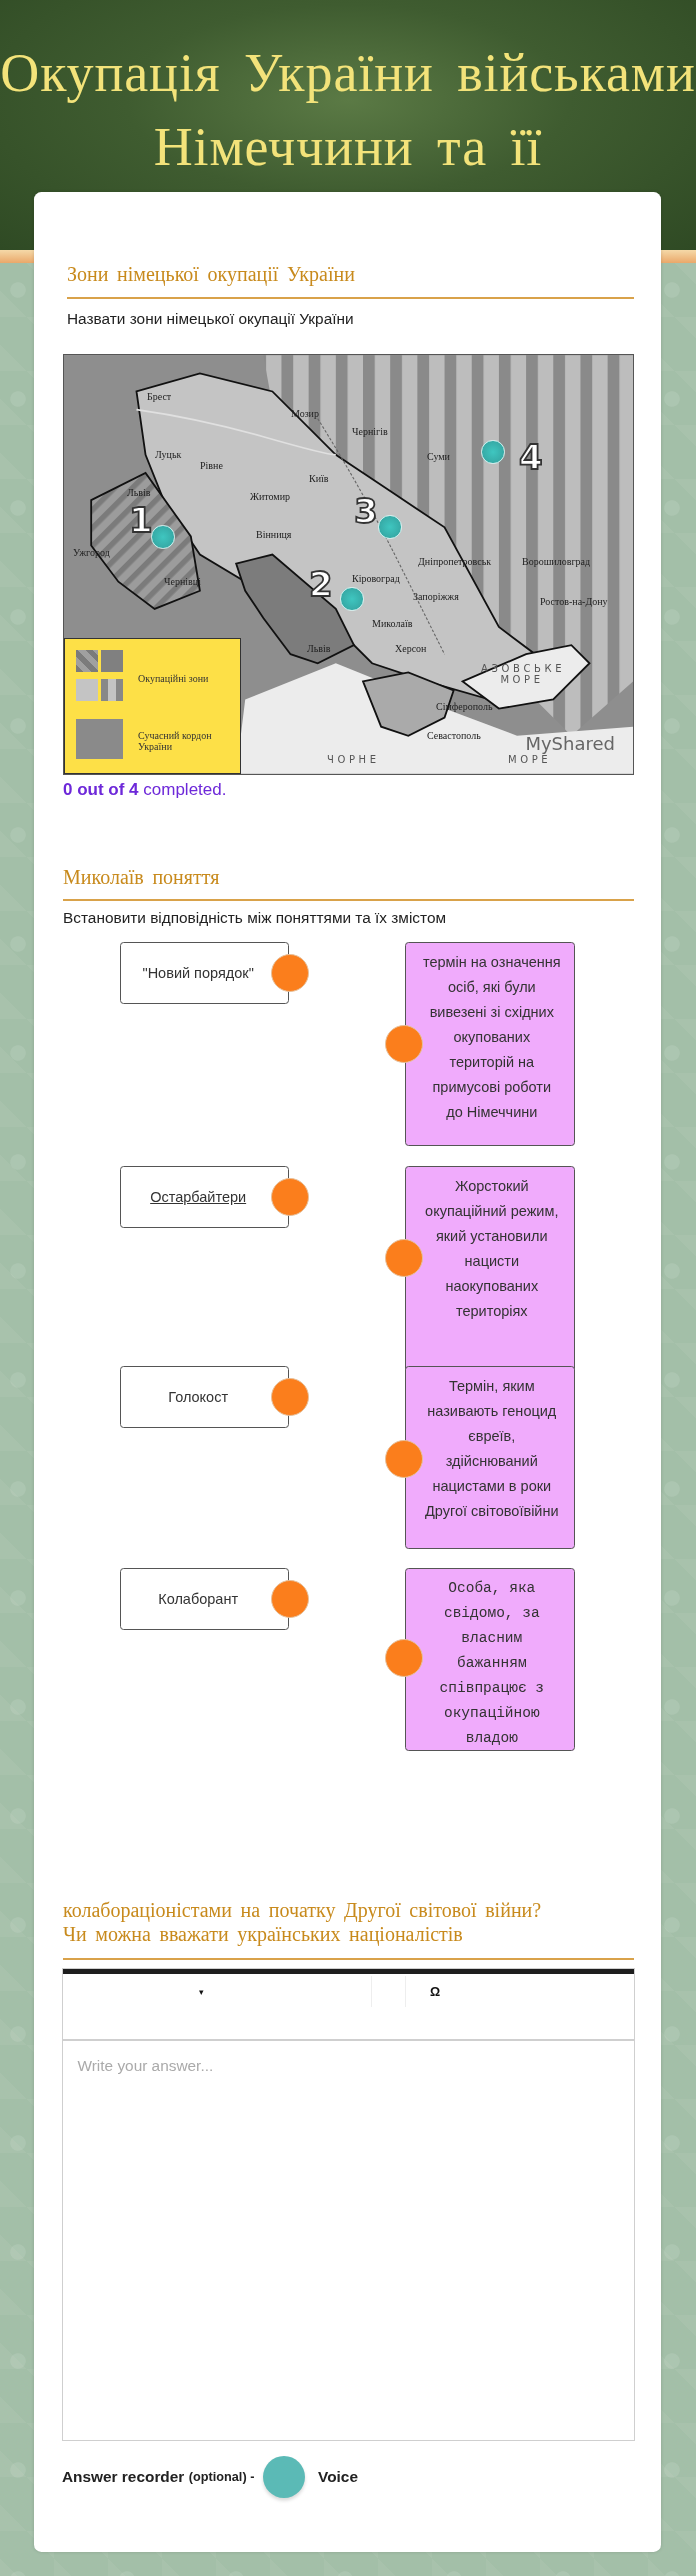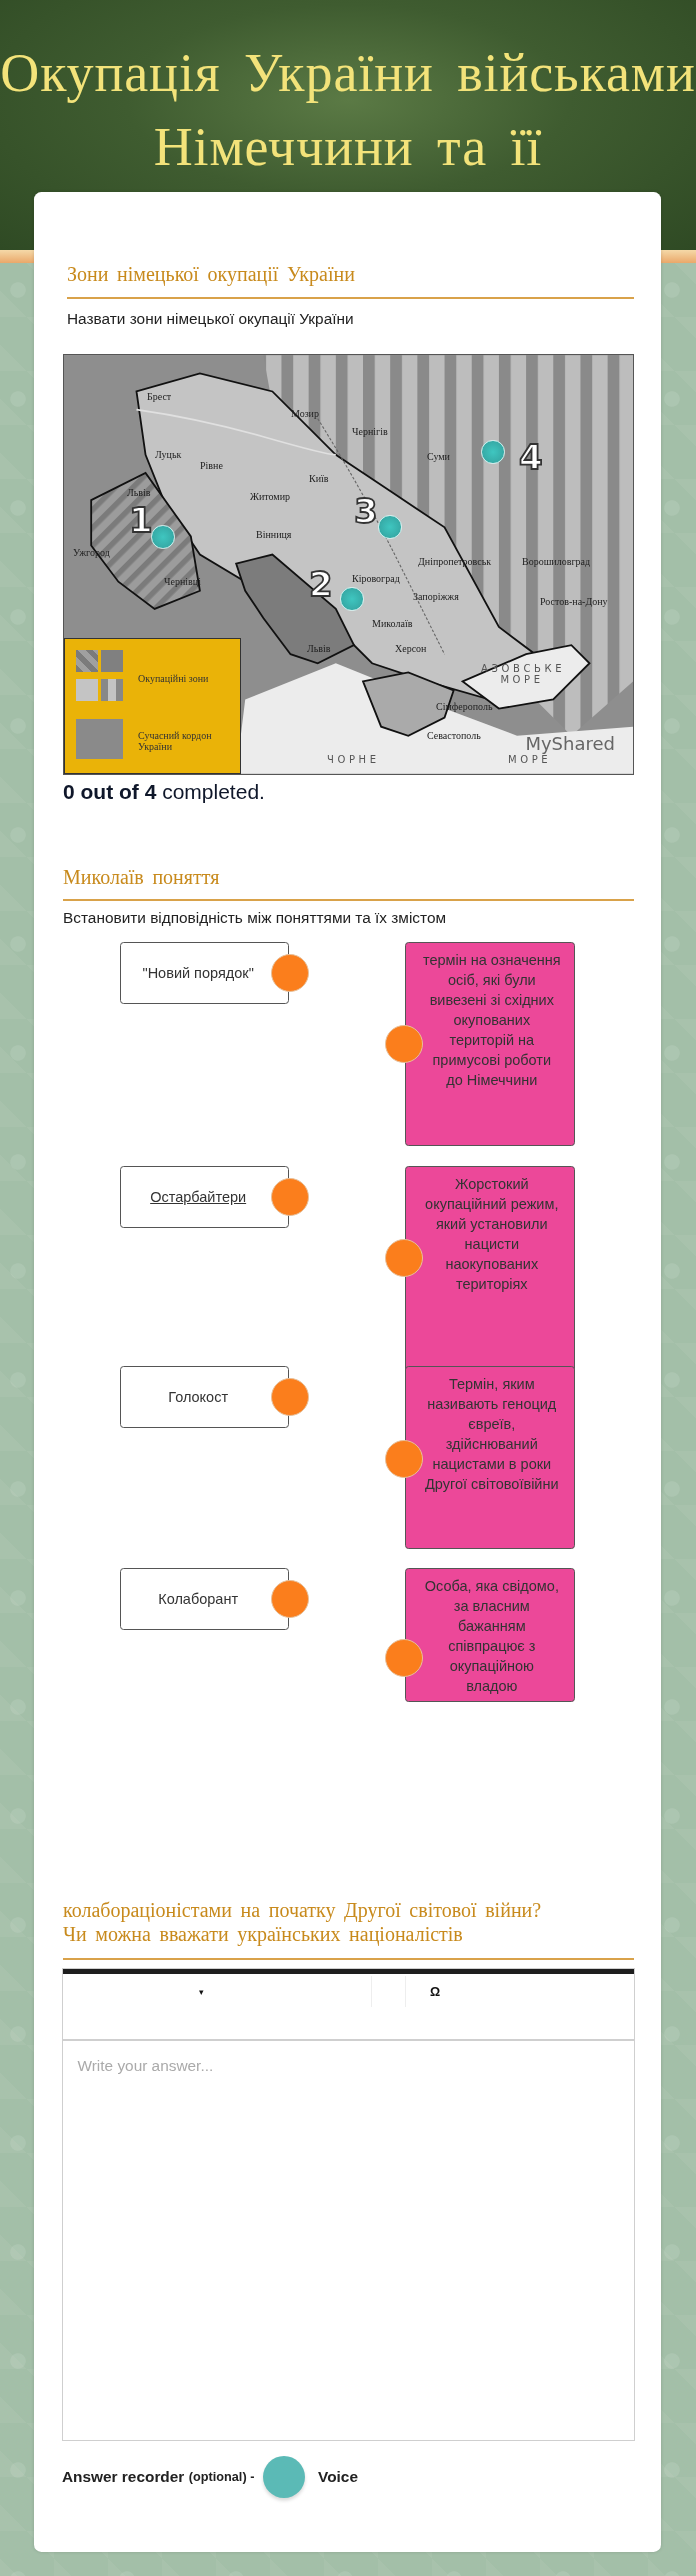--- a/index.html
+++ b/index.html
@@ -83,45 +83,45 @@
   }
   .map-label {
     position: absolute; font-family: "Liberation Serif", serif; font-size: 10px; color: #222;
   }
   .sea-label {
     position: absolute; font-family: "DejaVu Sans", sans-serif; font-size: 10px; color: #555;
     letter-spacing: 3.6px; text-align: center;
   }
   .legend {
     position: absolute; left: 0; top: 283px; width: 177px; height: 136px;
-    background: #eab308; border: 0.9px solid #333; box-sizing: border-box;
+    background: #fde047; border: 0.9px solid #333; box-sizing: border-box;
   }
   .legend .sw { position: absolute; width: 22px; height: 22px; }
   .legend .ltext { position: absolute; font-family: "Liberation Serif", serif; font-size: 10px; color: #333; }
   .watermark {
     position: absolute; right: 18px; bottom: 20px;
     font-family: "DejaVu Sans", sans-serif; font-size: 18px; color: #666;
   }
   .progress {
-    position: absolute; left: 63px; top: 780px; font-size: 21px; color: #0f172a;
+    position: absolute; left: 63px; top: 780px; font-size: 17px; color: #6d28d9;
   }
   .progress b { font-weight: bold; }
   
   .left-item {
     position: absolute; left: 120px; width: 169px; height: 62px;
     border: 0.9px solid #555; border-radius: 3.6px; box-sizing: border-box;
     display: flex; align-items: center; justify-content: center;
     font-size: 14.5px; color: #333; background: #fff;
     padding-right: 12.7px;
   }
   .right-item {
     position: absolute; left: 405px; width: 170px;
     border: 0.9px solid #555; border-radius: 3.6px; box-sizing: border-box;
-    font-size: 14.5px; color: #333; text-align: center; line-height: 20px;
-    padding: 7.3px 12.7px 7.3px 16.3px; background: #ec4899;
+    font-size: 14.5px; color: #333; text-align: center; line-height: 25px;
+    padding: 7.3px 12.7px 7.3px 16.3px; background: #f0abfc;
   }
   .dot {
     position: absolute; width: 38px; height: 38px; border-radius: 50%;
     background: #fb7e1c; border: 1.8px solid #e7c09a; box-sizing: border-box;
     cursor: pointer;
   }
   
   .editor {
     position: absolute; left: 62px; top: 1968px; width: 573px; height: 473px;
     border: 0.9px solid #cfcfcf; box-sizing: border-box; background: #fff;
@@ -270,21 +270,21 @@
     <span>Голокост</span>
   </div>
 <div class="dot" style="left:271px; top:1378px;"></div>
 <div class="right-item" style="top:1366px; height:183px;">Термін, яким називають геноцид євреїв, здійснюваний нацистами в роки Другої світовоївійни</div>
 <div class="dot" style="left:385px; top:1440px;"></div>
 
 <div class="left-item" style="top:1568px;">
     <span>Колаборант</span>
   </div>
 <div class="dot" style="left:271px; top:1580px;"></div>
-<div class="right-item" style="top:1568px; height:134px;">Особа, яка свідомо, за власним бажанням співпрацює з окупаційною владою</div>
+<div class="right-item" style="top:1568px; height:183px;font-family:Liberation Mono, monospace;">Особа, яка свідомо, за власним бажанням співпрацює з окупаційною владою</div>
 <div class="dot" style="left:385px; top:1639px;"></div>
 
 <div class="section-title" style="left:63px; top:1899px; line-height:23.6px;">
   <div>колабораціоністами на початку Другої світової війни?</div>
   <div>Чи можна  вважати українських націоналістів</div>
 </div>
 <div class="rule" style="left:63px; top:1958px; width:571px;"></div>
 
 <div class="editor">
   <div class="editor-topbar"></div>

